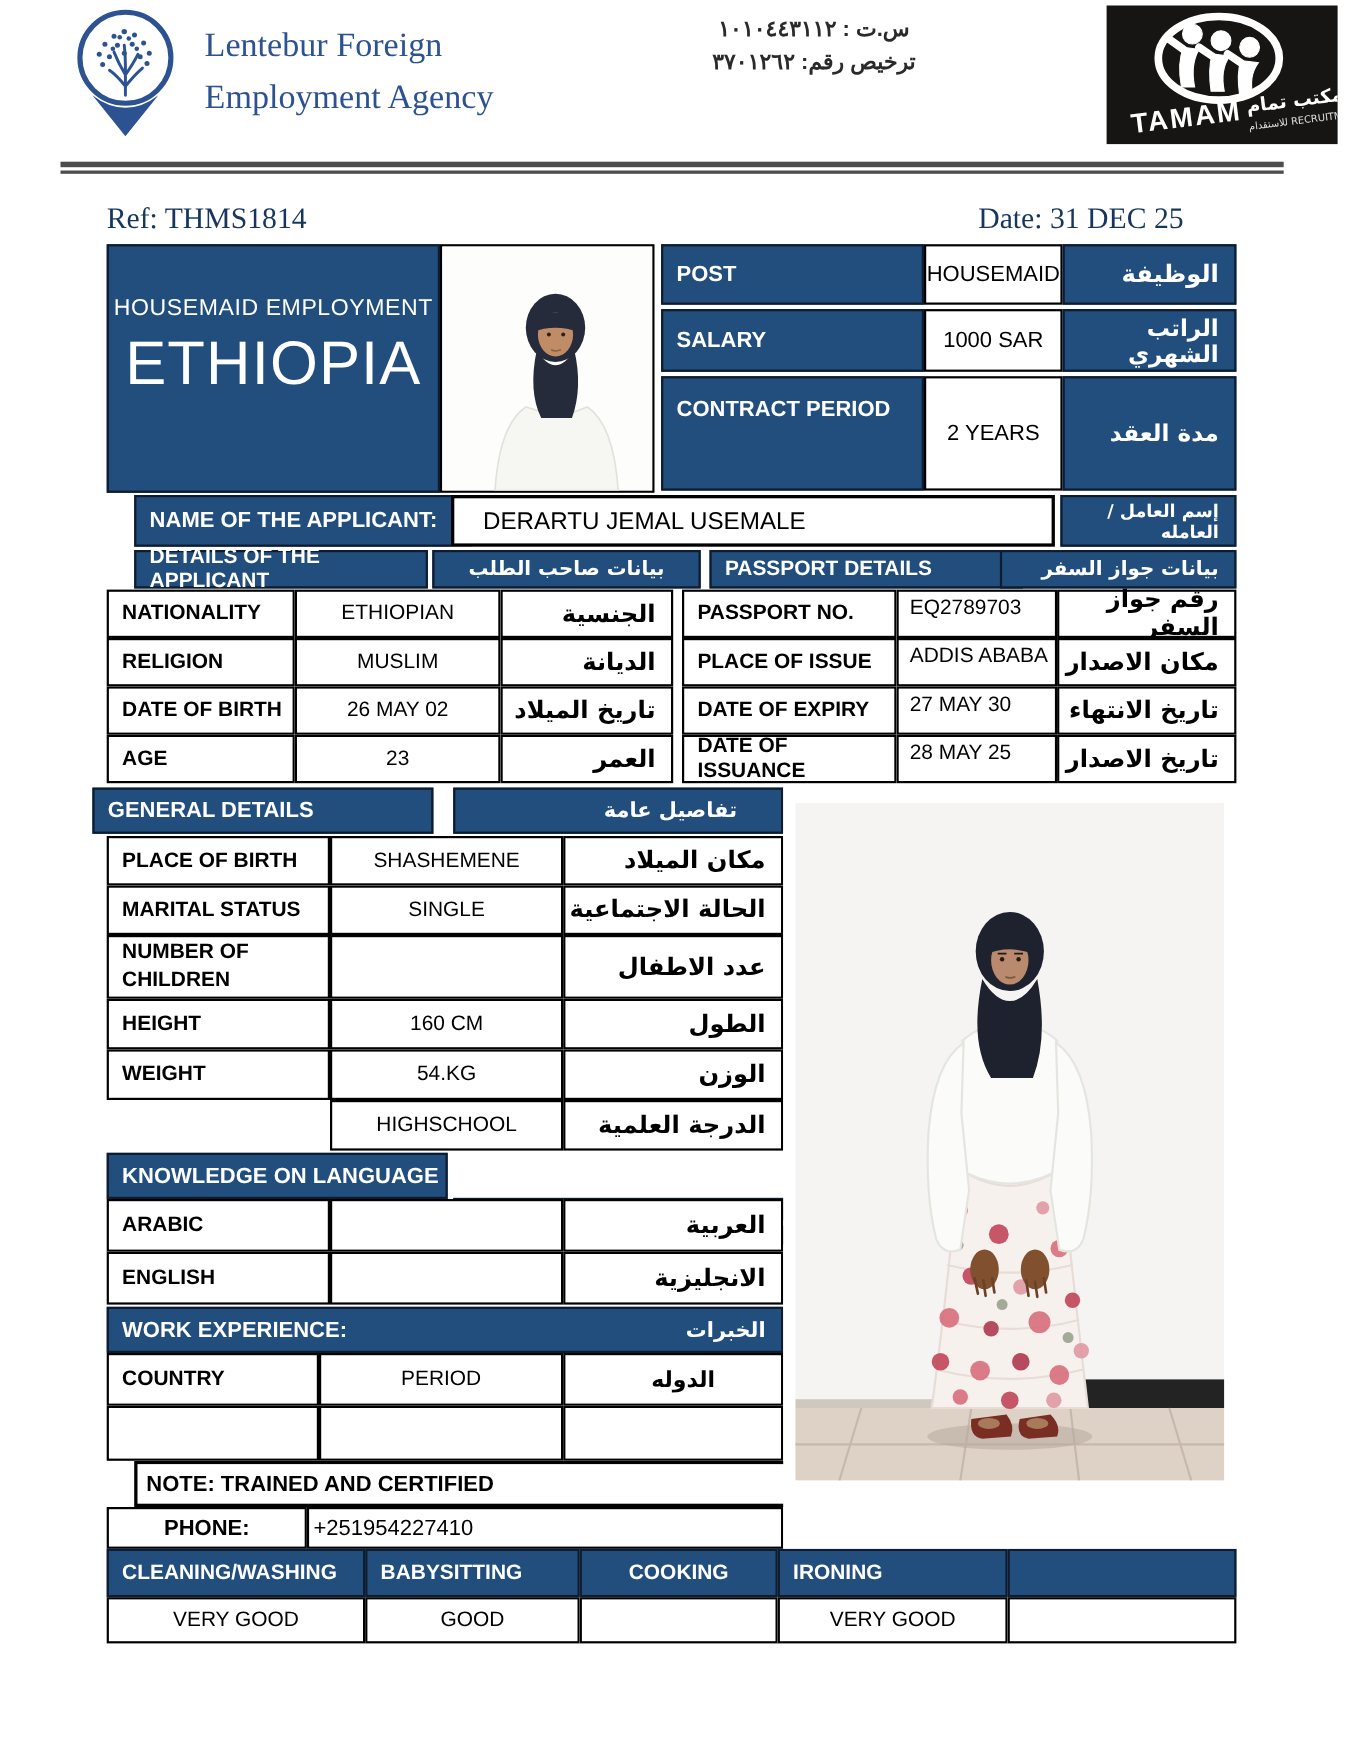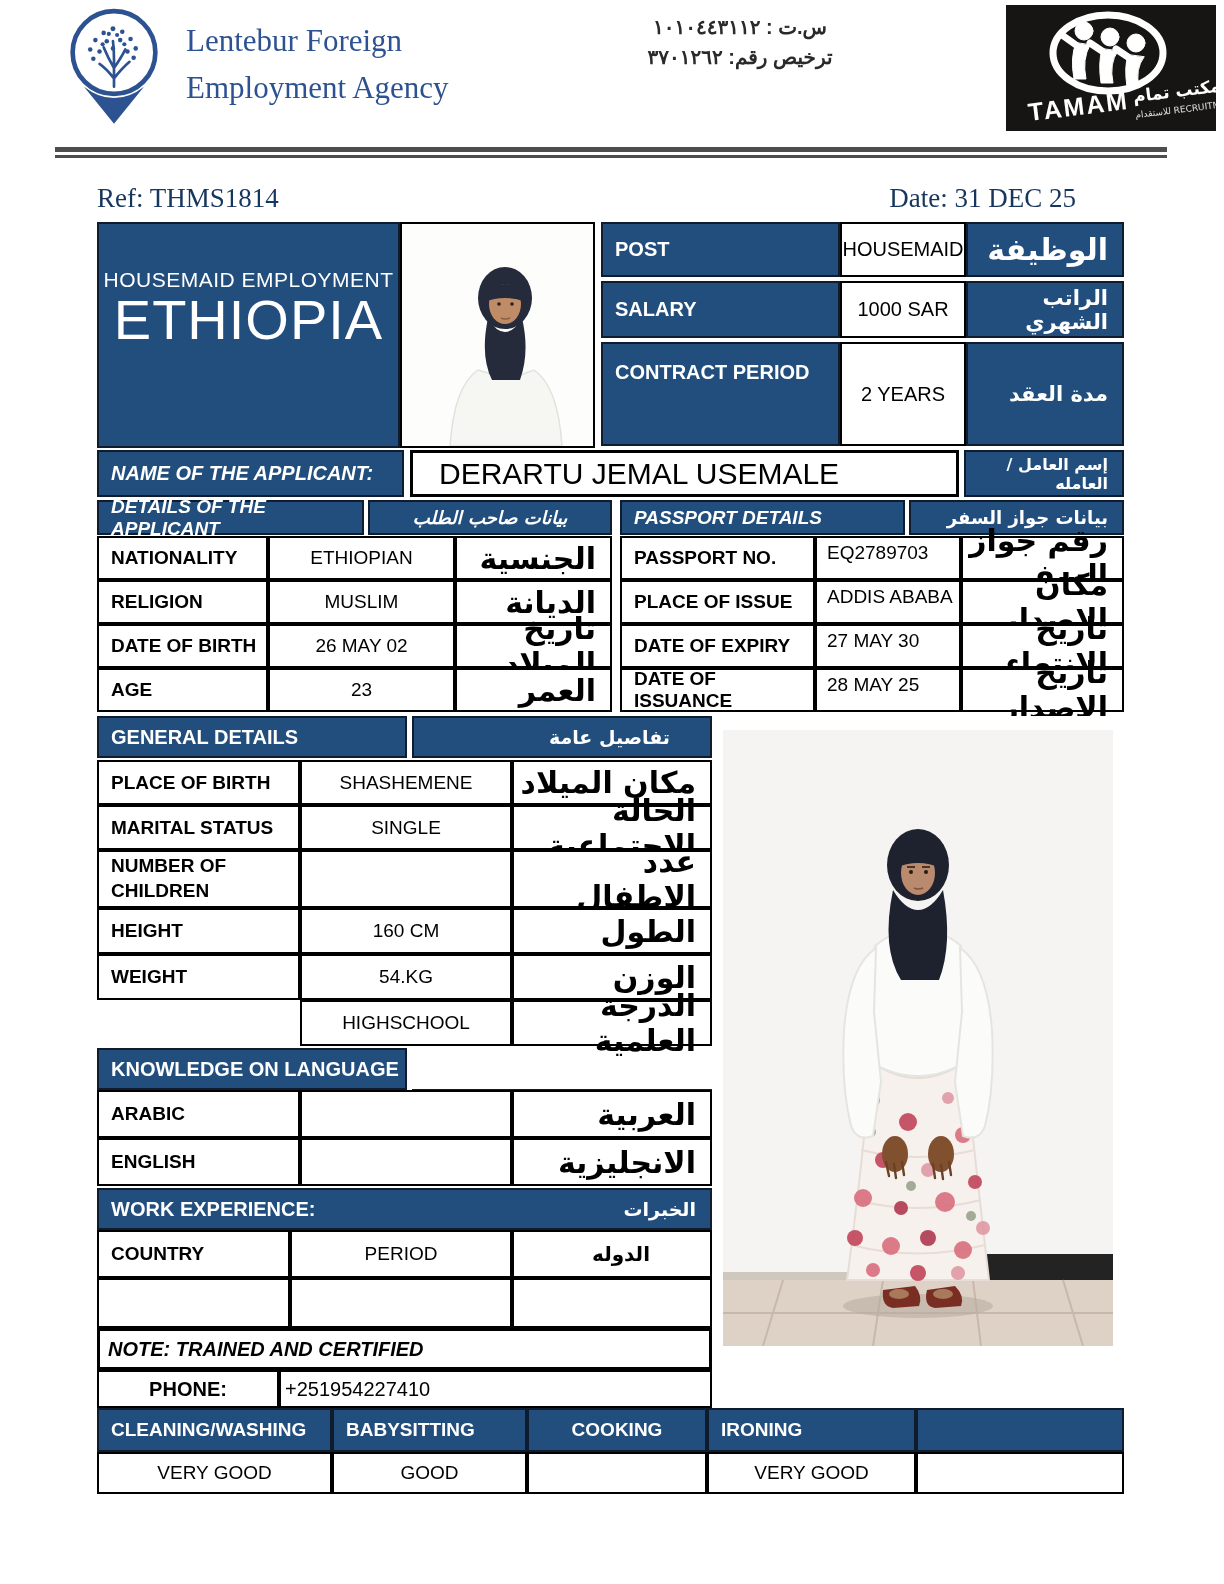--- a/index.html
+++ b/index.html
@@ -14,37 +14,37 @@
     font-family:"Liberation Sans",sans-serif;color:#000;overflow:hidden;
   }
   .abs{position:absolute;box-sizing:border-box;}
   .cell{background:#fff;border:2px solid #000;display:flex;align-items:center;}
   .bcell{background:var(--blue);border:2px solid #0e1c2e;color:#fff;display:flex;align-items:center;}
   .ctr{justify-content:center;text-align:center;}
   .lft{padding-left:12px;}
   .rgt{justify-content:flex-end;text-align:right;padding-right:14px;}
   .topleft{align-items:flex-start;padding-top:4px;padding-left:10px;}
   .b{font-weight:bold;}
-  .i{font-style:italic;}
+  .i{margin-left:25px;}
   .fs16{font-size:16px;}
   .fs18{font-size:18px;}
   .fs19{font-size:19px;}
   .fs20{font-size:20px;}
   .fs21{font-size:21px;padding-left:24px;}
-  .fs22{font-size:30px;}
+  .fs22{font-size:22px;}
   .arab{font-family:"DejaVu Sans",sans-serif;font-weight:bold;}
   .serif{font-family:"Liberation Serif",serif;}
   .divider{border-top:5px solid #4d4d4d;border-bottom:3px solid #4d4d4d;height:11px;}
   .refrow{display:flex;justify-content:space-between;align-items:flex-start;text-align:center;}
   .agency-name{color:var(--agency);font-size:31px;line-height:1.5;}
   .ar-head{color:#2a2a2a;text-align:center;direction:rtl;}
   .ar-head .t1{font-size:35px;font-weight:bold;line-height:1.2;}
   .ar-head .t2{font-size:20px;font-weight:bold;line-height:1.5;}
   .tamam{background:#171513;display:flex;align-items:center;justify-content:center;}
-  .eth{flex-direction:column;justify-content:flex-start;padding-top:44px;}
+  .eth{flex-direction:column;justify-content:flex-start;padding-top:44px;gap:10px;}
   .eth .l1{font-size:21px;letter-spacing:.5px;}
   .eth .l2{font-size:56px;letter-spacing:1px;line-height:1;}
 </style>
 </head>
 <body>
 
 <div class="sheet">
 
   <div class="abs" style="left:60px;top:6px;width:108px;height:122px;">
     <svg width="108" height="122" viewBox="0 0 100 118">
@@ -178,21 +178,21 @@
   <div class="abs cell rgt arab fs22" style="left:961px;top:580px;width:163px;height:44px;">مكان الاصدار</div>
 
   <div class="abs cell lft b fs19" style="left:620px;top:624px;width:195px;height:44px;">DATE OF EXPIRY</div>
   <div class="abs cell topleft fs19" style="left:815px;top:624px;width:146px;height:44px;">27 MAY 30</div>
   <div class="abs cell rgt arab fs22" style="left:961px;top:624px;width:163px;height:44px;">تاريخ الانتهاء</div>
 
   <div class="abs cell lft b fs19" style="left:620px;top:668px;width:195px;height:44px;">DATE OF ISSUANCE</div>
   <div class="abs cell topleft fs19" style="left:815px;top:668px;width:146px;height:44px;">28 MAY 25</div>
   <div class="abs cell rgt arab fs22" style="left:961px;top:668px;width:163px;height:44px;">تاريخ الاصدار</div>
 
-  <div class="abs bcell lft b fs20" style="left:97px;top:716px;width:310px;height:42px;">GENERAL DETAILS</div>
+  <div class="abs bcell lft b fs20" style="left:84px;top:716px;width:310px;height:42px;">GENERAL DETAILS</div>
   <div class="abs bcell rgt arab fs19" style="left:412px;top:716px;width:300px;height:42px;padding-right:40px;">تفاصيل عامة</div>
 
   <div class="abs cell lft b fs19" style="left:97px;top:760px;width:203px;height:45px;">PLACE OF BIRTH</div>
   <div class="abs cell ctr fs19" style="left:300px;top:760px;width:212px;height:45px;">SHASHEMENE</div>
   <div class="abs cell rgt arab fs22" style="left:512px;top:760px;width:200px;height:45px;">مكان الميلاد</div>
 
   <div class="abs cell lft b fs19" style="left:97px;top:805px;width:203px;height:45px;">MARITAL STATUS</div>
   <div class="abs cell ctr fs19" style="left:300px;top:805px;width:212px;height:45px;">SINGLE</div>
   <div class="abs cell rgt arab fs22" style="left:512px;top:805px;width:200px;height:45px;">الحالة الاجتماعية</div>
 

